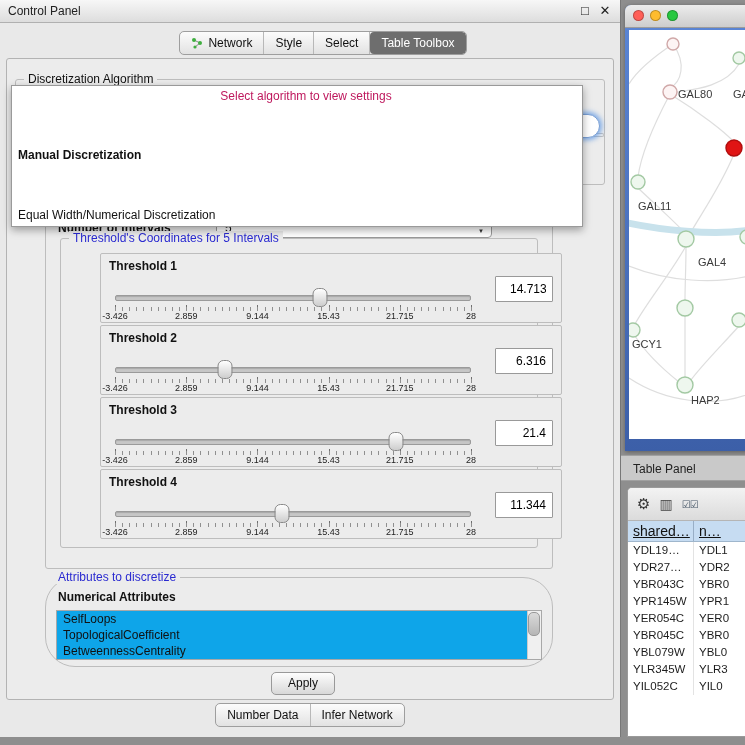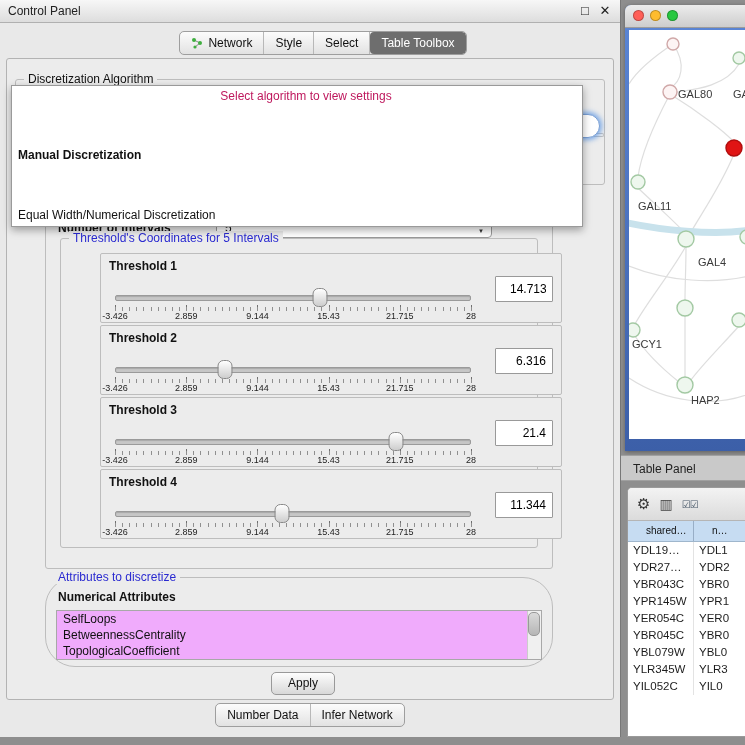--- a/index.html
+++ b/index.html
@@ -69,21 +69,21 @@
      background:repeating-linear-gradient(to right,#8f8f8f 0,#8f8f8f 1px,transparent 1px,transparent 7.12px);}
   .ticks-major{position:absolute;left:14px;width:357px;top:51px;height:6px;
      background:repeating-linear-gradient(to right,#6f6f6f 0,#6f6f6f 1px,transparent 1px,transparent 71.2px);}
   .scale{position:absolute;left:14px;width:356px;top:57px;height:11px;font-size:9px;color:#222;}
   .scale span{position:absolute;transform:translateX(-50%);white-space:nowrap;}
   .th-value{position:absolute;right:8px;top:22px;width:58px;height:26px;background:#fff;border:1px solid #999;
             font-family:inherit;font-size:12px;text-align:right;padding:0 6px 0 14px;box-sizing:border-box;border-radius:1px;}
 
   
   .grp-attrs{left:38px;top:518px;width:506px;height:88px;border-radius:30px;}
-  .attr-list{position:absolute;left:10px;top:32px;right:10px;height:48px;background:#f0abfc;
+  .attr-list{position:absolute;left:10px;top:32px;right:10px;height:48px;background:#0ea5e9;
              border:1px solid #a8a8a8;overflow:hidden;}
   .attr-item{line-height:16px;padding-left:6px;white-space:nowrap;}
   .vscroll{position:absolute;right:0;top:0;bottom:0;width:13px;background:#f0f0f0;border-left:1px solid #ccc;}
   .vthumb{position:absolute;top:1px;right:1px;width:10px;height:22px;background:linear-gradient(#dadada,#b6b6b6);
           border:1px solid #999;border-radius:5px;}
 
   .apply-btn{position:absolute;left:264px;top:613px;width:64px;height:23px;border:1px solid #999;border-radius:5px;
              background:linear-gradient(#fdfdfd,#d8d8d8);text-align:center;line-height:21px;box-sizing:border-box;}
 
   
@@ -102,22 +102,22 @@
                padding-left:12px;box-sizing:border-box;color:#222;}
 
   .tw-window{position:absolute;left:627px;top:487px;width:122px;height:250px;background:#e2e2e2;
              border:1px solid #9a9a9a;border-radius:5px 0 0 0;overflow:hidden;box-sizing:border-box;}
   .tw-toolbar{height:32px;background:linear-gradient(#f3f3f3,#dbdbdb);border-bottom:1px solid #b5b5b5;
               display:flex;align-items:center;gap:9px;padding-left:9px;}
   .icon-gear{font-size:15px;color:#333;}
   .icon-cols{font-size:14px;color:#444;}
   .icon-checks{font-size:10px;letter-spacing:-1px;color:#456;}
   .tw-header{display:flex;height:20px;background:#fff;border-bottom:1px solid #9fb6cc;}
-  .tw-header .hc{background:#c6dcf2;line-height:20px;font-size:10px;padding-left:18px;box-sizing:border-box;
-                 overflow:hidden;white-space:nowrap;}
+  .tw-header .hc{background:#c6dcf2;line-height:20px;font-size:14px;padding-left:5px;box-sizing:border-box;
+                 overflow:hidden;white-space:nowrap;text-decoration:underline;}
   .hc1{width:66px;border-right:1px solid #98aec6;}
   .hc2{flex:1;}
   .tw-body{background:#fff;height:198px;}
   .tw-row{display:flex;height:17px;line-height:17px;font-size:11.5px;color:#1c1c1c;}
   .tw-row .c1{width:66px;padding-left:5px;border-right:1px solid #e3e3e3;box-sizing:border-box;
               overflow:hidden;white-space:nowrap;}
   .tw-row .c2{flex:1;padding-left:5px;overflow:hidden;white-space:nowrap;}
 </style>
 </head>
 <body>
@@ -263,22 +263,22 @@
             <input class="th-value" value="11.344" style="">
           </div>
         </div>
       </div>
 
       <div class="group grp-attrs">
         <span class="group-title gt-blue">Attributes to discretize</span>
         <span class="lbl-bold" style="left:12px;top:12px;">Numerical Attributes</span>
         <div class="attr-list">
           <div class="attr-item">SelfLoops</div>
+          <div class="attr-item">TopologicalCoefficient</div>
           <div class="attr-item">BetweennessCentrality</div>
-          <div class="attr-item">TopologicalCoefficient</div>
           <div class="vscroll">
             <div class="vthumb"></div>
           </div>
         </div>
       </div>
 
       <div class="apply-btn">Apply</div>
     </div>
 
     <div class="tabrow bottom">

